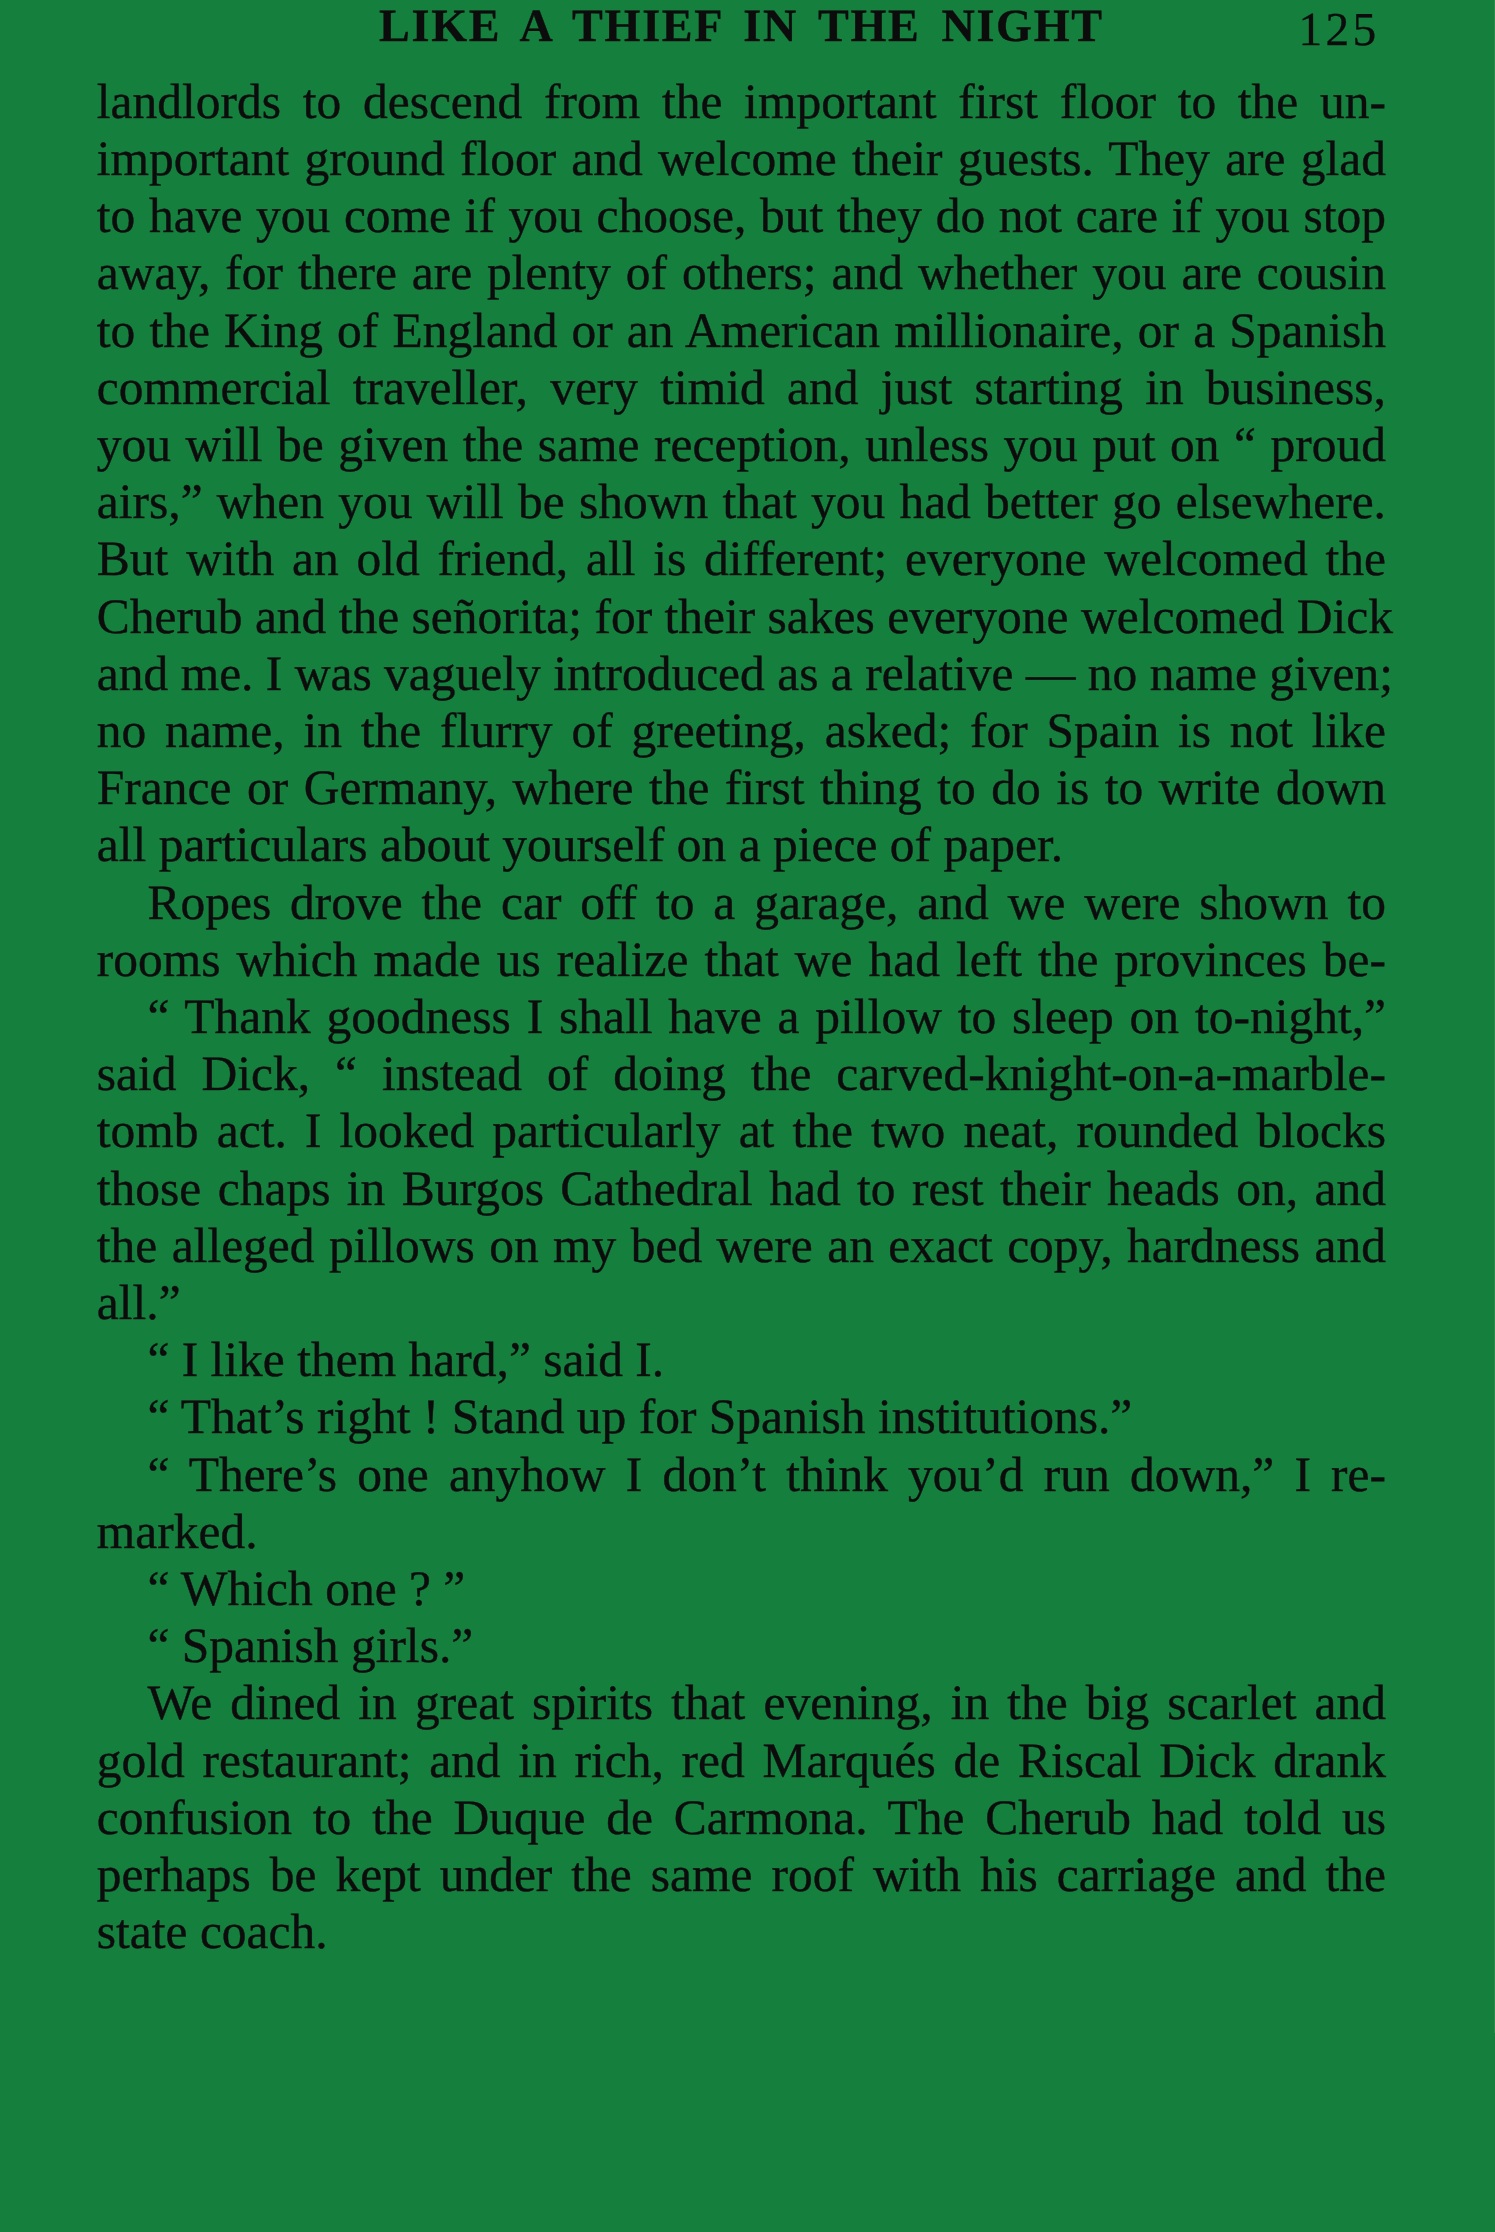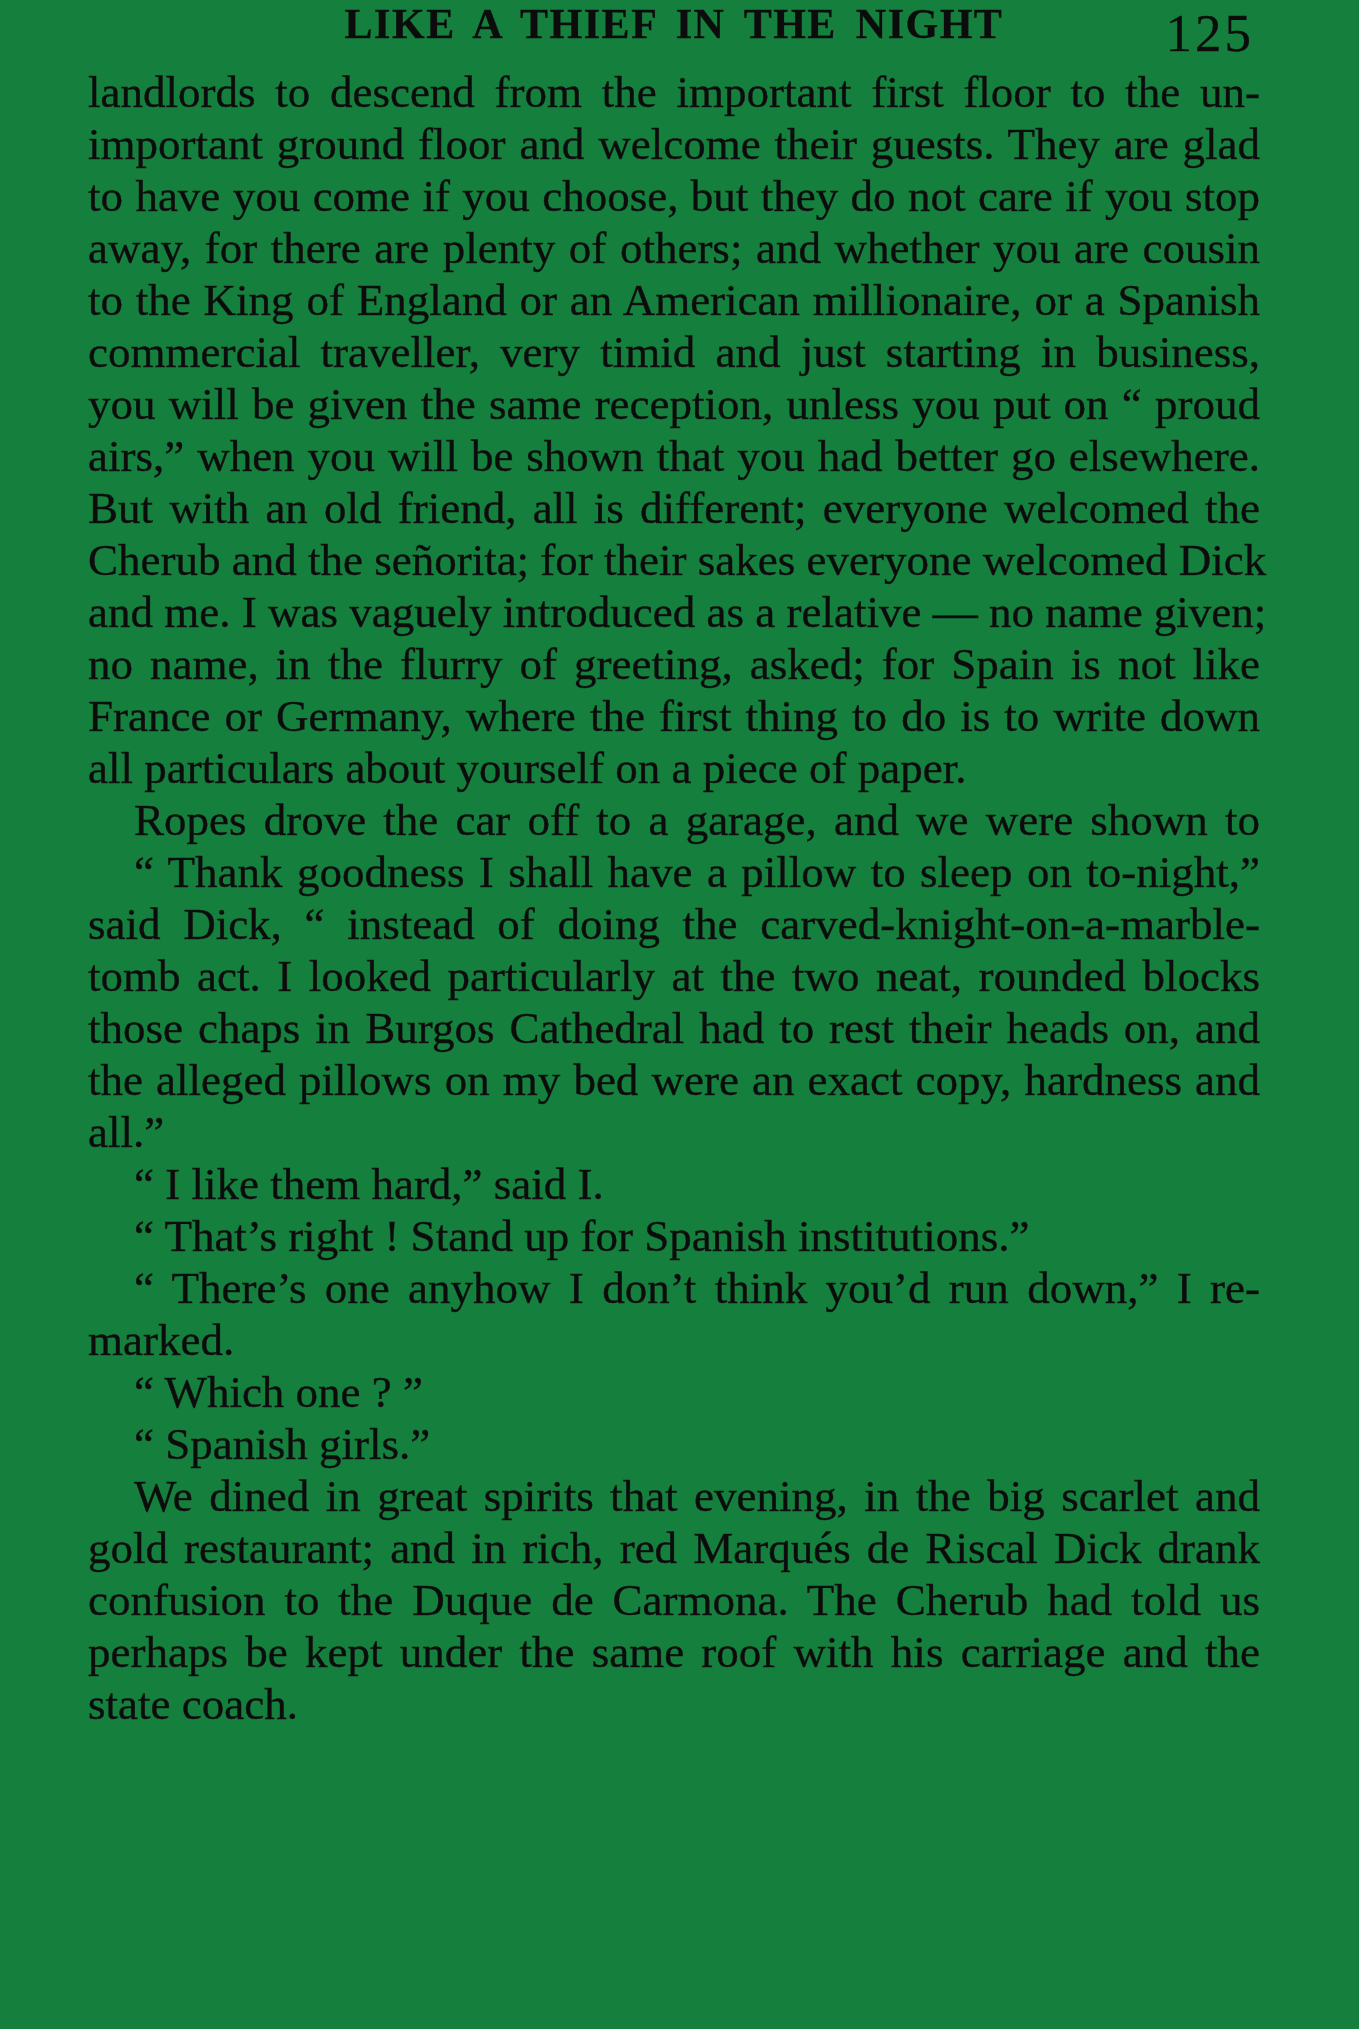--- a/index.html
+++ b/index.html
@@ -29,21 +29,21 @@
     display: block;
     text-align: center;
     letter-spacing: 1.5px;
     word-spacing: 7px;
     white-space: nowrap;
   }
   .running-page-num {
     position: absolute;
     right: 6px;
     top: 3px;
-    font-size: 53px;
+    font-size: 43px;
     font-weight: normal;
     letter-spacing: 3px;
   }
   .page-body {
     margin-top: 16px;
     font-size: 45px;
     line-height: 52px;
     -webkit-text-stroke: 0.4px #141414;
   }
   .para { margin: 0; }
@@ -77,20 +77,21 @@
           <div class="line">airs,” when you will be shown that you had better go elsewhere.</div>
           <div class="line">But with an old friend, all is different; everyone welcomed the</div>
           <div class="line">Cherub and the señorita; for their sakes everyone welcomed Dick</div>
           <div class="line">and me. I was vaguely introduced as a relative — no name given;</div>
           <div class="line">no name, in the flurry of greeting, asked; for Spain is not like</div>
           <div class="line">France or Germany, where the first thing to do is to write down</div>
           <div class="line no-just">all particulars about yourself on a piece of paper.</div>
         </div>
         <div class="para">
           <div class="line indent">Ropes drove the car off to a garage, and we were shown to</div>
+          <div class="line">rooms which made us realize that we had left the provinces be-</div>
         </div>
         <div class="para">
           <div class="line indent">“ Thank goodness I shall have a pillow to sleep on to-night,”</div>
           <div class="line">said Dick, “ instead of doing the carved-knight-on-a-marble-</div>
           <div class="line">tomb act. I looked particularly at the two neat, rounded blocks</div>
           <div class="line">those chaps in Burgos Cathedral had to rest their heads on, and</div>
           <div class="line">the alleged pillows on my bed were an exact copy, hardness and</div>
           <div class="line no-just">all.”</div>
         </div>
         <div class="para">

